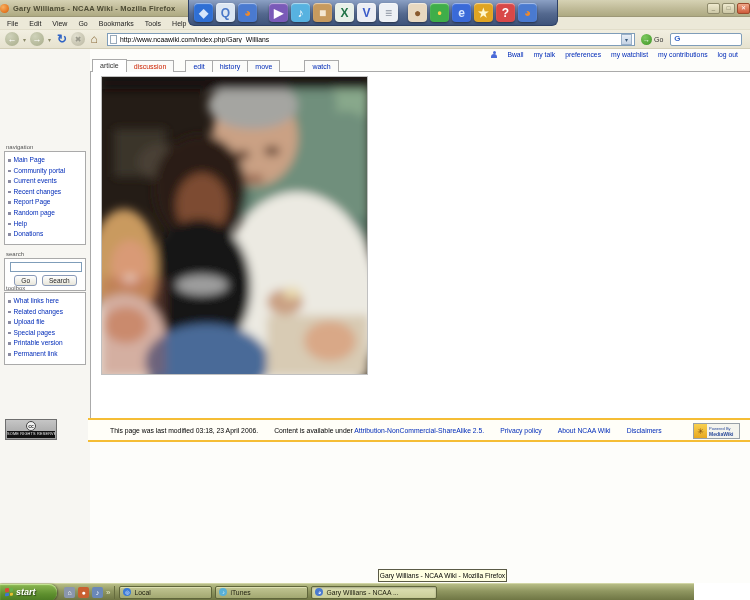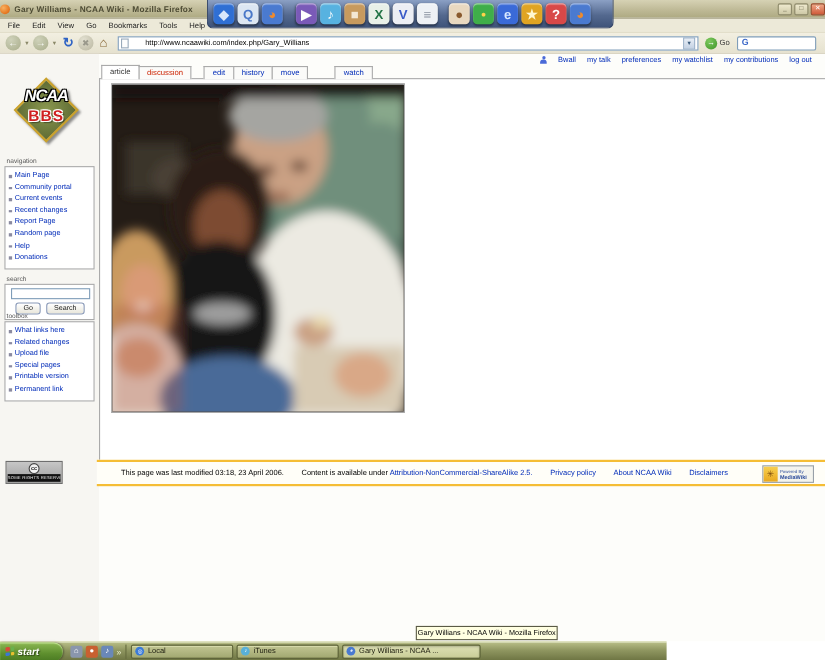--- a/index.html
+++ b/index.html
@@ -48,21 +48,21 @@
     justify-content:center; font-size:9px; color:#fff; }
   .tb-back,.tb-fwd{ background:radial-gradient(circle at 35% 30%, #cfd2ba, #a8ac8a);}
   .tb-drop{ width:7px; font-size:6px; color:#8a8868; display:flex; align-items:center; justify-content:center;}
   .tb-reload{ color:#2f63c4; font-size:12px; font-weight:bold;}
   .tb-stop{ color:#9a998c; background:radial-gradient(circle at 35% 30%, #e2e0d0, #b9b6a0); font-size:8px;}
   .tb-home{ color:#8a6a3a; font-size:12px; background:none;}
   .urlbar{ margin-left:4px; width:528px; height:13px; background:#fff;
     border:1px solid #7f9db9; display:flex; align-items:center; padding:0 2px; gap:3px;}
   .favicon{ width:7px; height:9px; background:#fdfdfd; border:1px solid #9ab; }
   .url-input{ flex:1; border:none; outline:none; font-size:6.8px; color:#000;
-    font-family:"Liberation Sans",sans-serif; background:transparent; height:18px;margin-left:12px;}
+    font-family:"Liberation Sans",sans-serif; background:transparent; height:18px;}
   .url-drop{ width:11px; height:11px; background:linear-gradient(#e8eef6,#c4d2e4);
     border:1px solid #9ab0c8; font-size:6px; color:#3a5a7a; display:flex; align-items:center; justify-content:center;}
   .go-wrap{ display:flex; align-items:center; gap:2px; margin-left:4px;}
   .go-icon{ width:11px; height:11px; border-radius:50%; color:#fff; font-size:7px;
     display:flex; align-items:center; justify-content:center;
     background:radial-gradient(circle at 35% 30%, #7cc95e, #3f9427);}
   .go-label{ font-size:7px; color:#333; }
   .searchbox{ margin-left:5px; width:72px; height:13px; background:#fff;
     border:1px solid #7f9db9; border-radius:2px; display:flex; align-items:center; padding:0 3px; gap:2px;}
   .g-icon{ font-size:8px; font-weight:bold; color:#3a67c8; line-height:1;}
@@ -147,21 +147,21 @@
   .cc-strip{ position:absolute; left:1px; right:1px; bottom:1px; height:7px; background:#111;
     color:#f0f0f0; font-size:3.8px; letter-spacing:.2px; text-align:center; line-height:7px;
     white-space:nowrap; overflow:hidden;}
 
   
   .tooltip{ position:absolute; left:378px; top:569px; width:129px; height:13px; z-index:20;
     background:#ffffe1; border:1px solid #5a5a46; font-size:6.6px; color:#000;
     display:flex; align-items:center; justify-content:center; white-space:nowrap;}
 
   
-  .taskbar{ position:absolute; left:0; top:583px; width:606px; height:17px; z-index:10;
+  .taskbar{ position:absolute; left:0; top:583px; width:694px; height:17px; z-index:10;
     background:linear-gradient(#b7bd86,#8f9660 45%,#6f7644); border-top:1px solid #d2d6a6;
     display:flex; align-items:center;}
   .start-btn{ height:17px; width:57px; border-radius:0 8px 8px 0;
     background:linear-gradient(#8db954,#5e8f2e 60%,#4a7a22);
     box-shadow:inset 0 1px 1px #c8e89a, 1px 0 2px rgba(0,0,0,.4);
     display:flex; align-items:center; gap:3px; padding-left:5px; cursor:pointer;}
   .start-flag{ width:8px; height:8px; display:grid; grid-template-columns:1fr 1fr; gap:1px;
     transform:skewY(-6deg);}
   .start-flag span{ border-radius:1px; }
   .start-label{ color:#fff; font-size:9px; font-weight:bold; font-style:italic;
@@ -305,25 +305,20 @@
           <ellipse cx="183" cy="225" rx="18" ry="13" fill="#caa184"></ellipse>
           <ellipse cx="190" cy="216" rx="9" ry="6" fill="#e8d8ac"></ellipse>
           <rect x="0" y="200" width="64" height="99" fill="#b05848" opacity=".35"></rect>
           <rect x="0" y="0" width="267" height="12" fill="#14100c"></rect>
         </g>
       </svg>
     </div>
   </div>
 
   <div class="sidebar">
-    <div class="logo">
-      <div class="logo-diamond"></div>
-      <div class="logo-ncaa">NCAA</div>
-      <div class="logo-bbs">BBS</div>
-    </div>
 
     <div class="portlet" style="top:95px;">
       <div class="portlet-label">navigation</div>
       <div class="portlet-body">
         <a class="side-link">Main Page</a>
         <a class="side-link">Community portal</a>
         <a class="side-link">Current events</a>
         <a class="side-link">Recent changes</a>
         <a class="side-link">Report Page</a>
         <a class="side-link">Random page</a>

